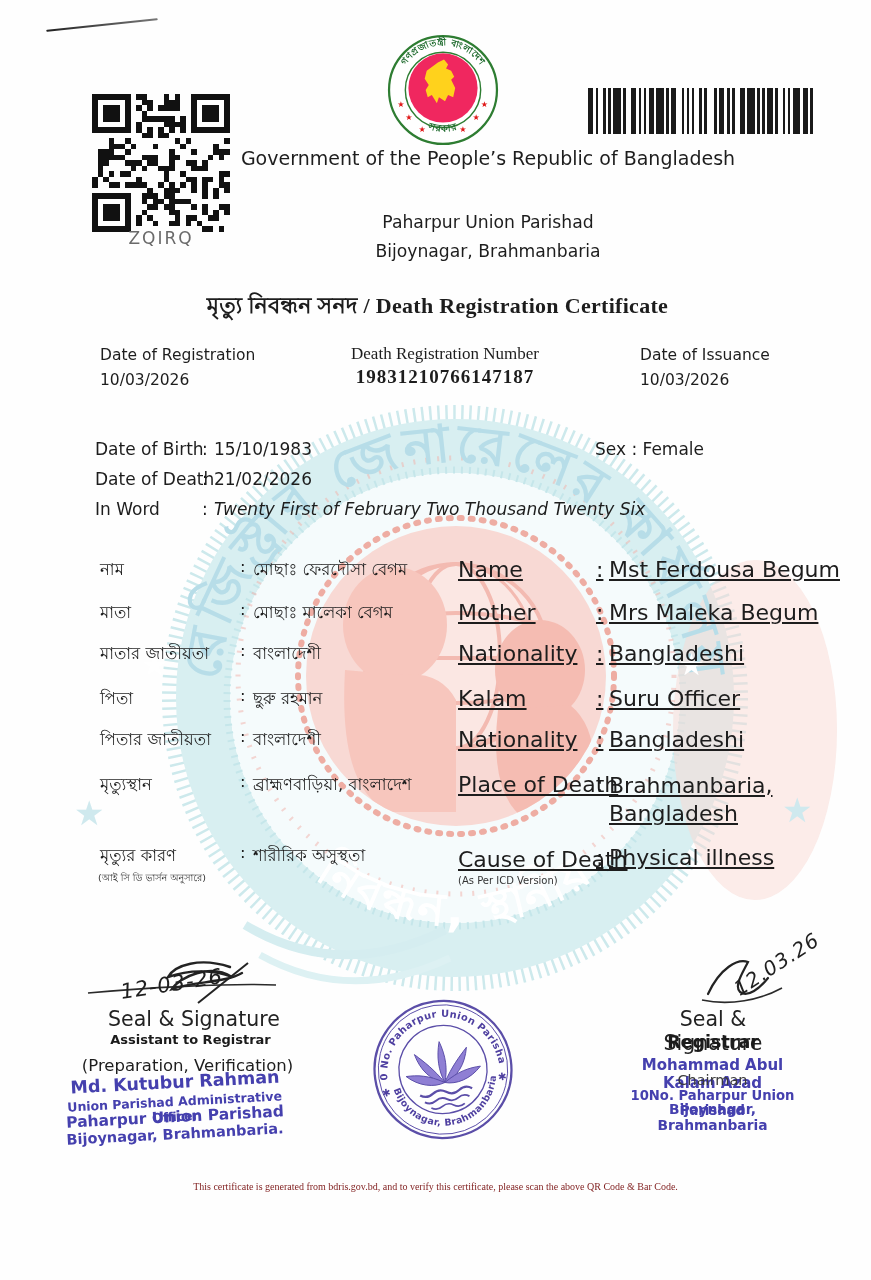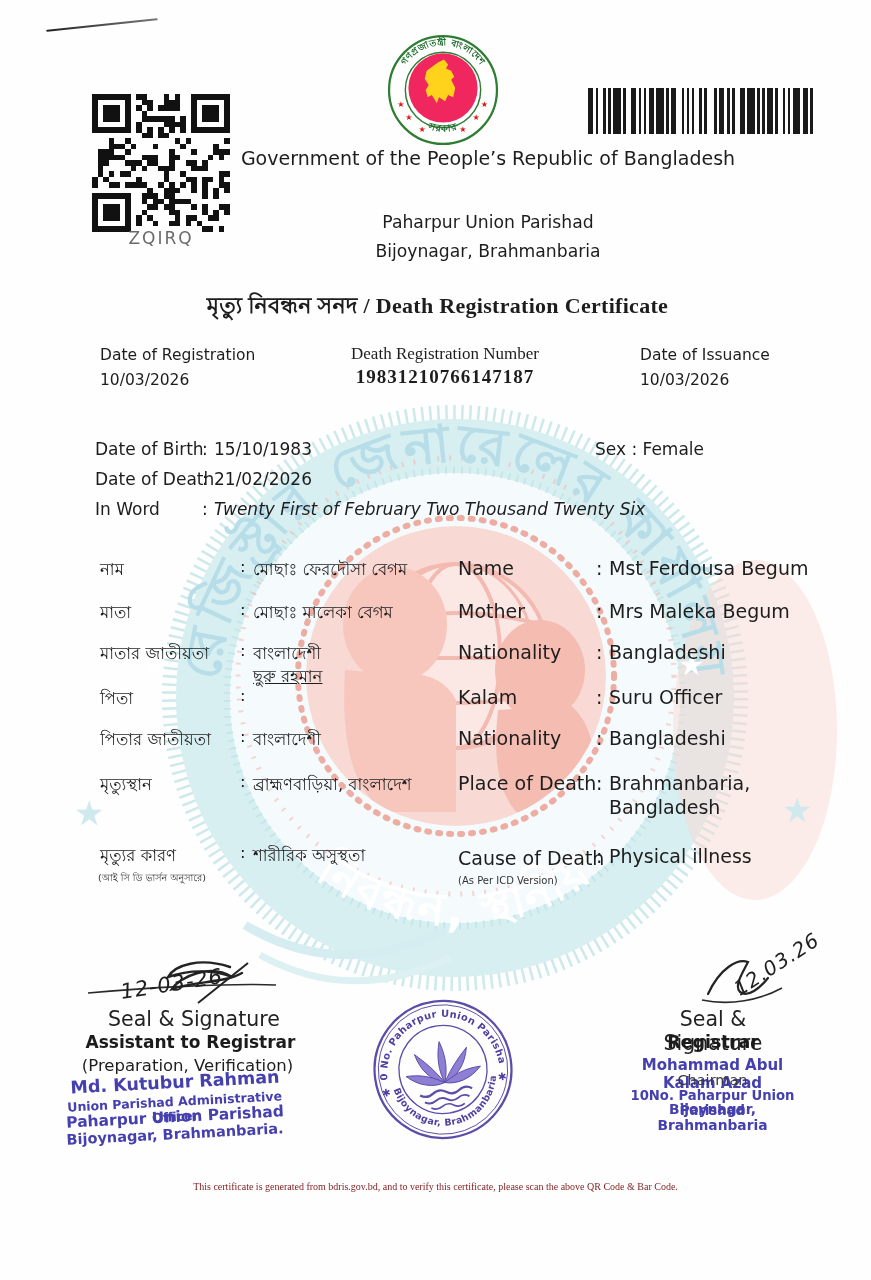--- a/index.html
+++ b/index.html
@@ -13,24 +13,24 @@
   .wm{z-index:0;}
   .fg{z-index:2;}
   .qr-label{font-size:17px;color:#6a6a6a;letter-spacing:2px;}
   .hline{left:105px;width:766px;text-align:center;}
   .title{font-size:22px;font-weight:bold;font-family:"Liberation Serif","DejaVu Serif",serif;letter-spacing:.3px;}
   .lbl{font-size:15.5px;}
   .regnum-lbl{font-size:17px;}
   .regnum{font-size:19px;letter-spacing:1px;}
   .v17{font-size:17px;}
   .bn{font-size:16.5px;}
-  .en{font-size:19px;}
+  .en{font-size:22px;text-decoration:underline;}
   .note{font-size:10px;color:#333;}
   .sealsig{font-size:20.5px;color:#222;}
-  .role{font-size:17px;font-weight:bold;color:#1b1b1b;}
+  .role{font-size:13px;font-weight:bold;color:#1b1b1b;}
   .subrole{font-size:16.5px;}
   .stampL{color:var(--stamp-blue,#4540ae);transform:rotate(-3deg);font-weight:600;}
   .stampR{color:var(--stamp-blue,#4540ae);font-weight:bold;}
   .hand{font-style:italic;color:#1f1f1f;letter-spacing:1px;}
   .footer{font-family:"Liberation Serif","DejaVu Serif",serif;font-size:10px;color:#7f1d1d;}
   .stray{height:2px;background:linear-gradient(90deg,#222,#777);transform:rotate(-6deg);border-radius:2px;}
 </style>
 </head>
 <body>
 
@@ -382,21 +382,21 @@
 
   <div class="abs fg bn" style="left:100px;top:641px;">মাতার জাতীয়তা</div>
   <div class="abs fg bn" style="left:240px;top:641px;">:</div>
   <div class="abs fg bn" style="left:253px;top:641px;">বাংলাদেশী</div>
   <div class="abs fg en" style="left:458px;top:641px;">Nationality</div>
   <div class="abs fg en" style="left:596px;top:641px;">:</div>
   <div class="abs fg en" style="left:609px;top:641px;">Bangladeshi</div>
 
   <div class="abs fg bn" style="left:100px;top:686px;">পিতা</div>
   <div class="abs fg bn" style="left:240px;top:686px;">:</div>
-  <div class="abs fg bn" style="left:253px;top:664px;text-decoration:underline;">ছুরু রহমান</div>
+  <div class="abs fg bn" style="left:253px;top:686px;">ছুরু রহমান</div>
   <div class="abs fg en" style="left:458px;top:686px;">Kalam</div>
   <div class="abs fg en" style="left:596px;top:686px;">:</div>
   <div class="abs fg en" style="left:609px;top:686px;">Suru Officer</div>
 
   <div class="abs fg bn" style="left:100px;top:727px;">পিতার জাতীয়তা</div>
   <div class="abs fg bn" style="left:240px;top:727px;">:</div>
   <div class="abs fg bn" style="left:253px;top:727px;">বাংলাদেশী</div>
   <div class="abs fg en" style="left:458px;top:727px;">Nationality</div>
   <div class="abs fg en" style="left:596px;top:727px;">:</div>
   <div class="abs fg en" style="left:609px;top:727px;">Bangladeshi</div>

